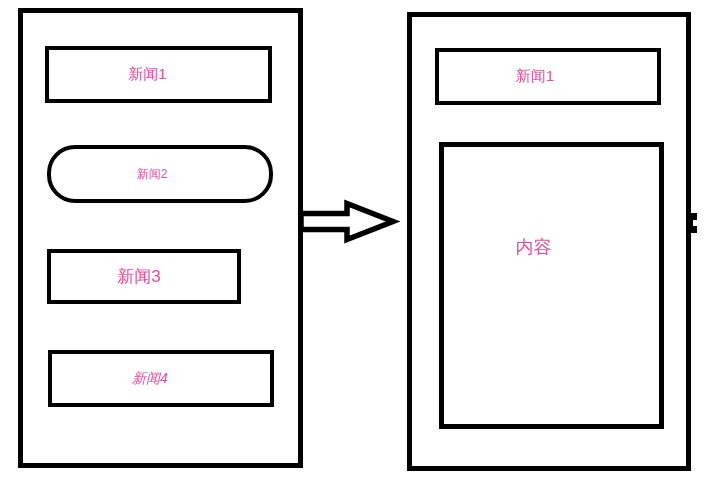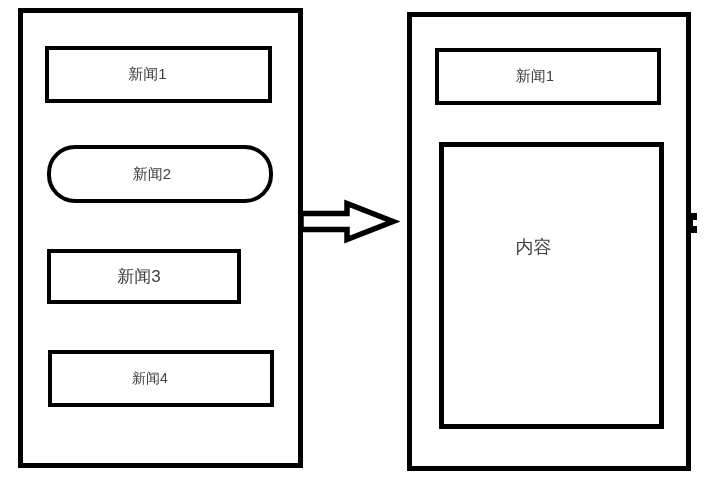--- a/index.html
+++ b/index.html
@@ -2,21 +2,21 @@
 <html><head>
 <meta charset="utf-8">
 <style>
   html,body{margin:0;padding:0;}
   .canvas{
     position:relative;
     width:705px;height:484px;
     background:#ffffff;
     overflow:hidden;
     font-family:"Liberation Sans","DejaVu Sans",sans-serif;
-    color:#404040;
+    color:#ec4899;
   }
   .panel{
     position:absolute;
     border:5px solid #000;
     background:#fff;
     box-sizing:border-box;
   }
   .panel-left{left:18px;top:8px;width:285px;height:460px;}
   .panel-right{left:407px;top:12px;width:284px;height:459px;}
   .news-box{
@@ -50,28 +50,28 @@
 </style>
 </head>
 <body>
 
 <div class="canvas">
 
   <div class="panel panel-left">
     <div class="news-box" style="left:22px;top:33px;width:227px;height:57px;font-size:15px;">
       <span style="transform:translateX(-11px);">新闻1</span>
     </div>
-    <div class="news-box" style="left:24px;top:132px;width:226px;height:58px;font-size:15px;border-radius:28px;">
+    <div class="news-box" style="left:24px;top:132px;width:226px;height:58px;font-size:12px;border-radius:28px;">
       <span style="transform:translateX(-8px);">新闻2</span>
     </div>
     <div class="news-box" style="left:24px;top:236px;width:194px;height:55px;font-size:17px;">
       <span style="transform:translateX(-5px);">新闻3</span>
     </div>
     <div class="news-box" style="left:25px;top:337px;width:226px;height:57px;font-size:14px;">
-      <span style="transform:translateX(-11px);">新闻4</span>
+      <span style="transform:translateX(-11px);font-style:italic;">新闻4</span>
     </div>
   </div>
 
   <svg class="arrow-svg" width="705" height="484" viewBox="0 0 705 484">
     <polygon points="301,213.5 347,213.5 347,203.5 393,221.5 347,239.5 347,229.5 301,229.5" fill="#ffffff" stroke="#000000" stroke-width="5.5" stroke-linejoin="miter"></polygon>
   </svg>
 
   <div class="panel panel-right">
     <div class="news-box" style="left:23px;top:31px;width:226px;height:57px;font-size:15px;">
       <span style="transform:translateX(-13px);">新闻1</span>

